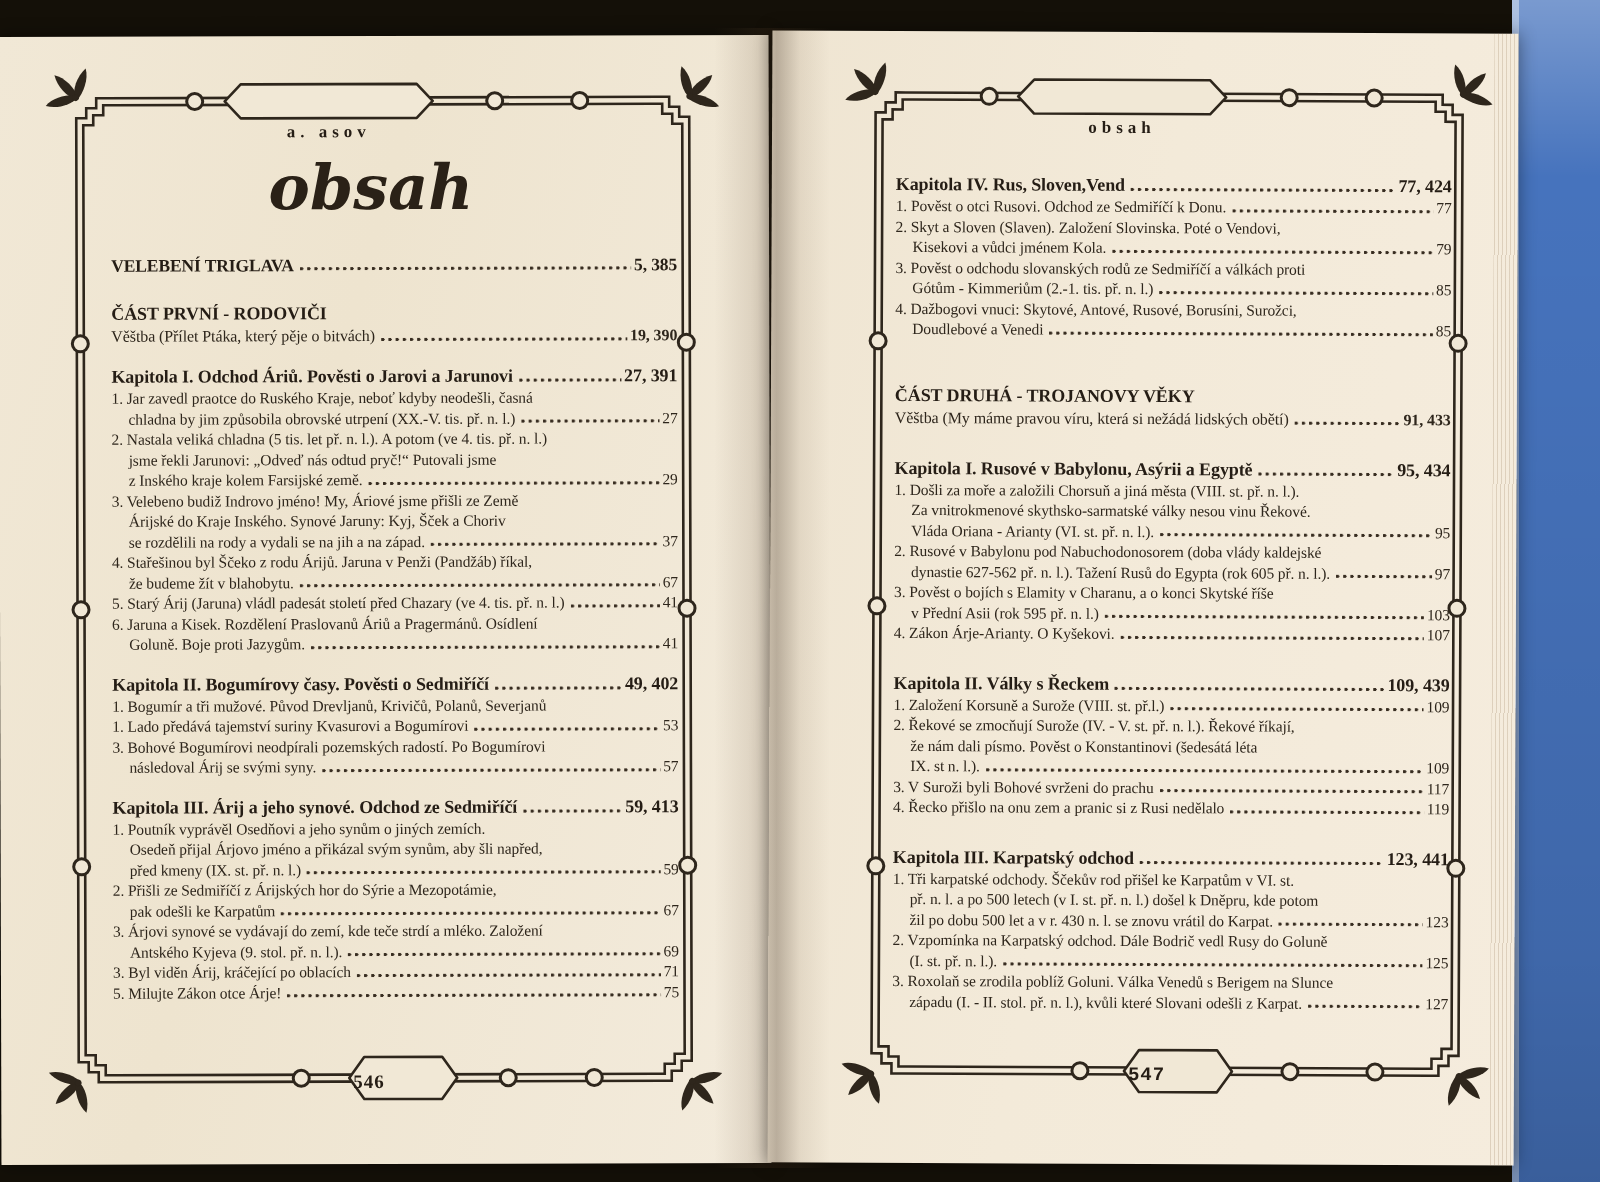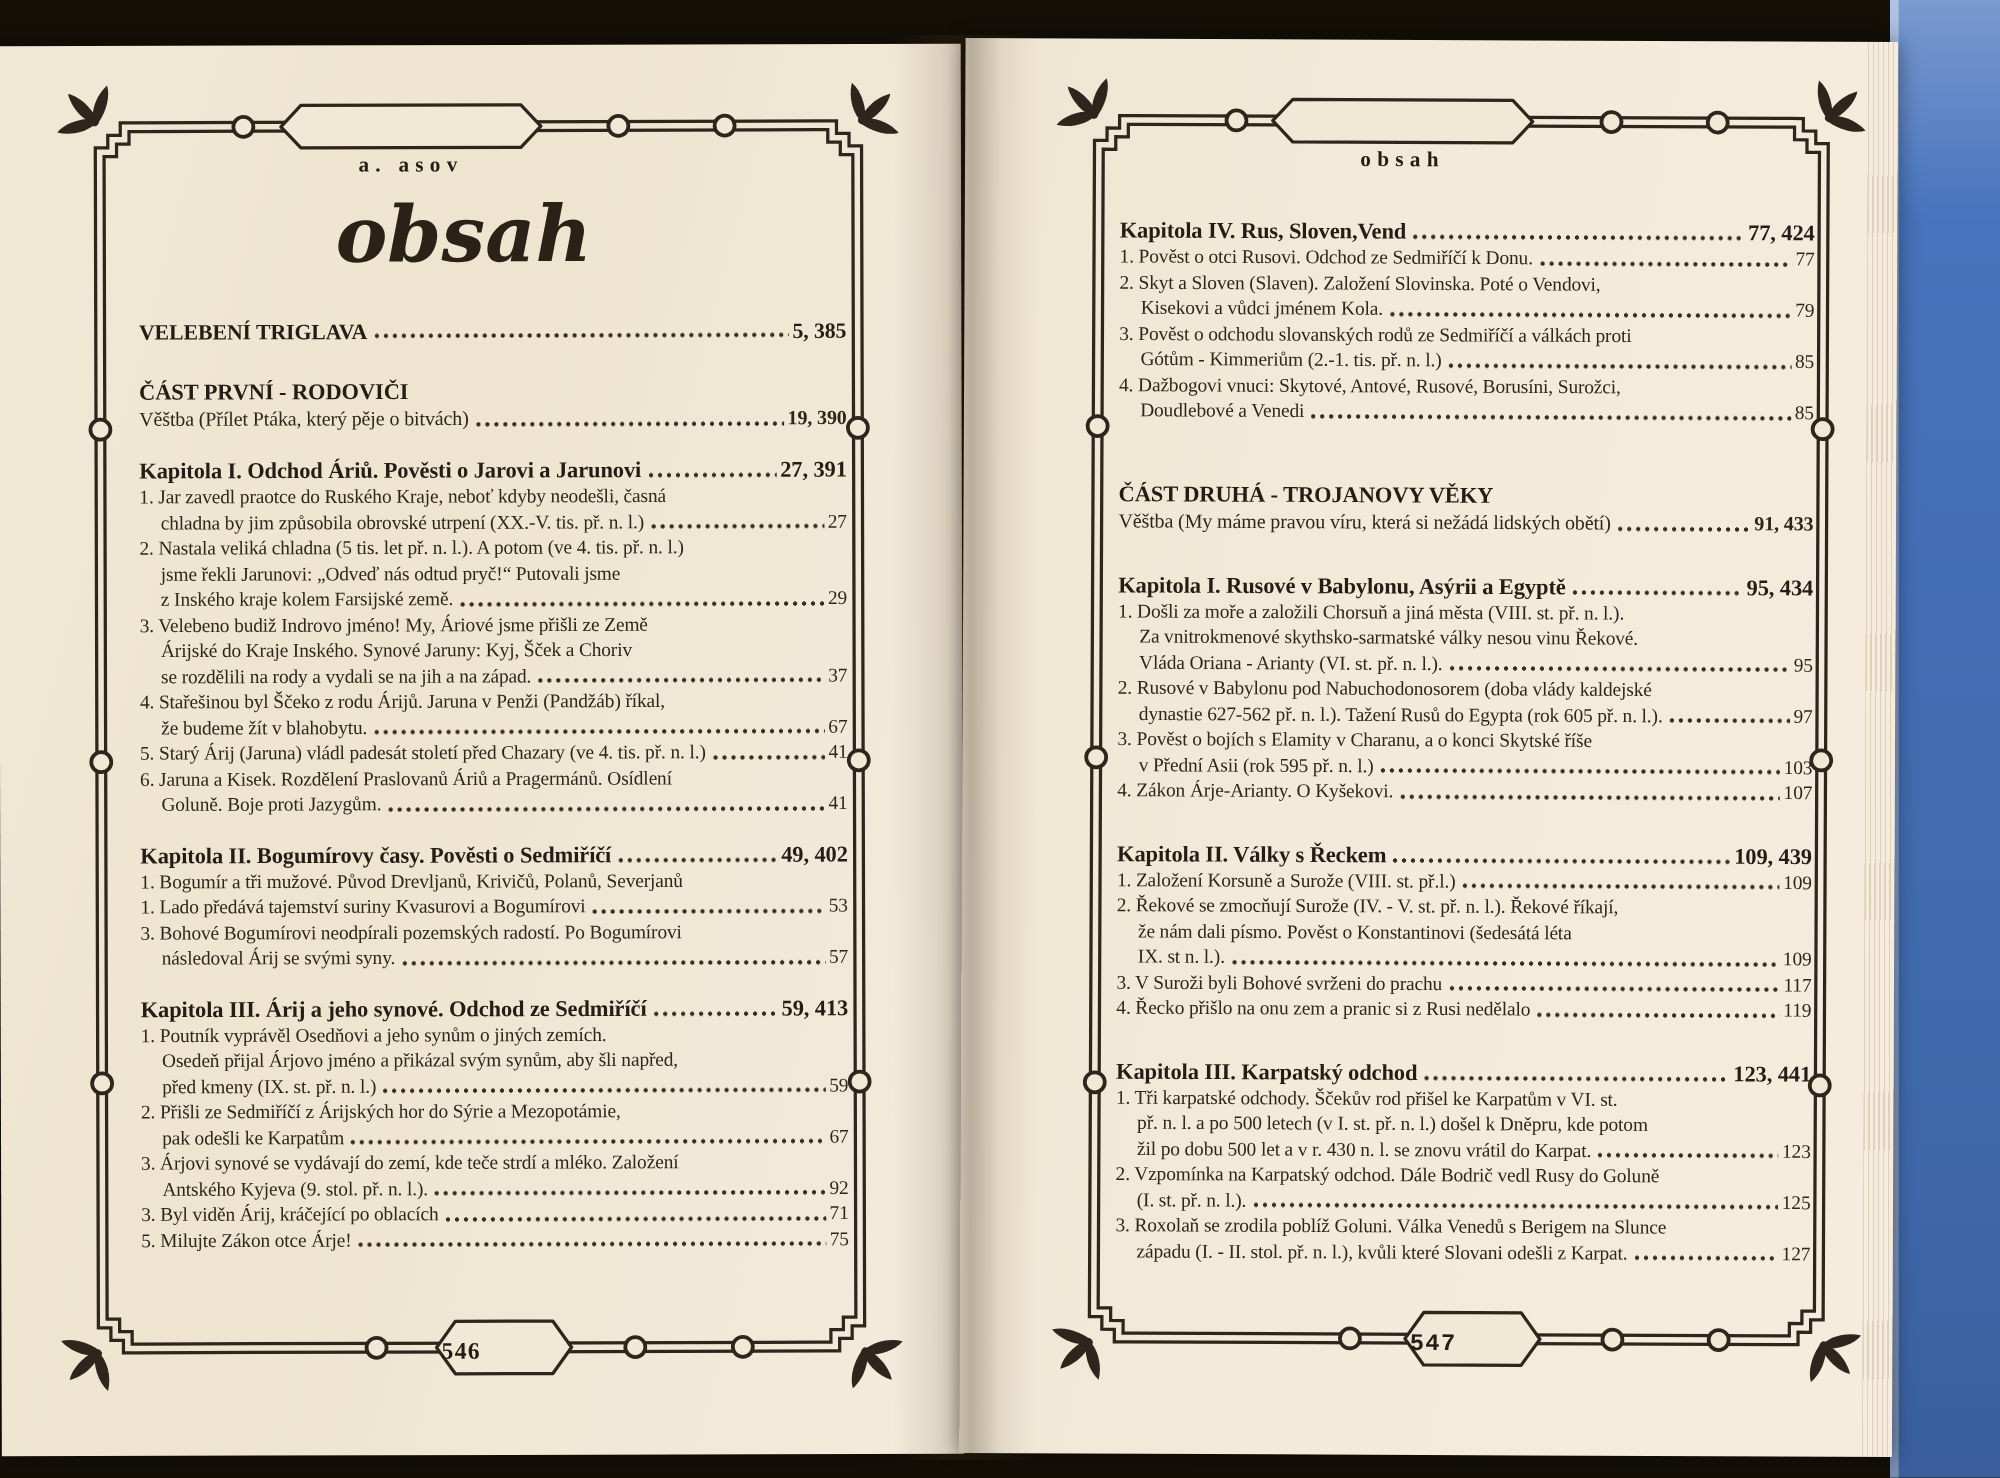--- a/index.html
+++ b/index.html
@@ -230,21 +230,21 @@
             <span class="txt">pak odešli ke Karpatům</span>
             <span class="lead"></span>
             <span class="pg">67</span>
           </div>
         </div>
         <div class="t-item">
           <div class="iline">3. Árjovi synové se vydávají do zemí, kde teče strdí a mléko. Založení</div>
           <div class="row cont">
             <span class="txt">Antského Kyjeva (9. stol. př. n. l.).</span>
             <span class="lead"></span>
-            <span class="pg">92</span>
+            <span class="pg">69</span>
           </div>
         </div>
         <div class="t-item">
           <div class="row">
             <span class="txt">3. Byl viděn Árij, kráčející po oblacích</span>
             <span class="lead"></span>
             <span class="pg">71</span>
           </div>
         </div>
         <div class="t-item">

